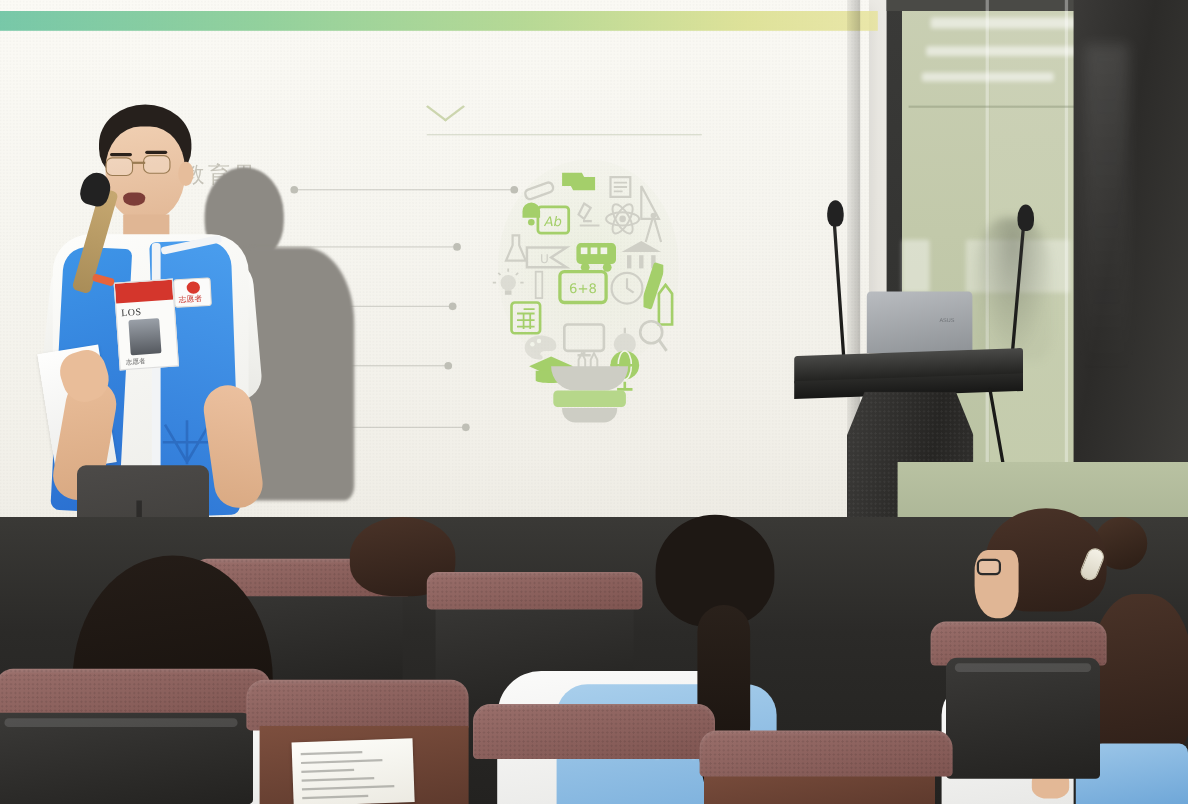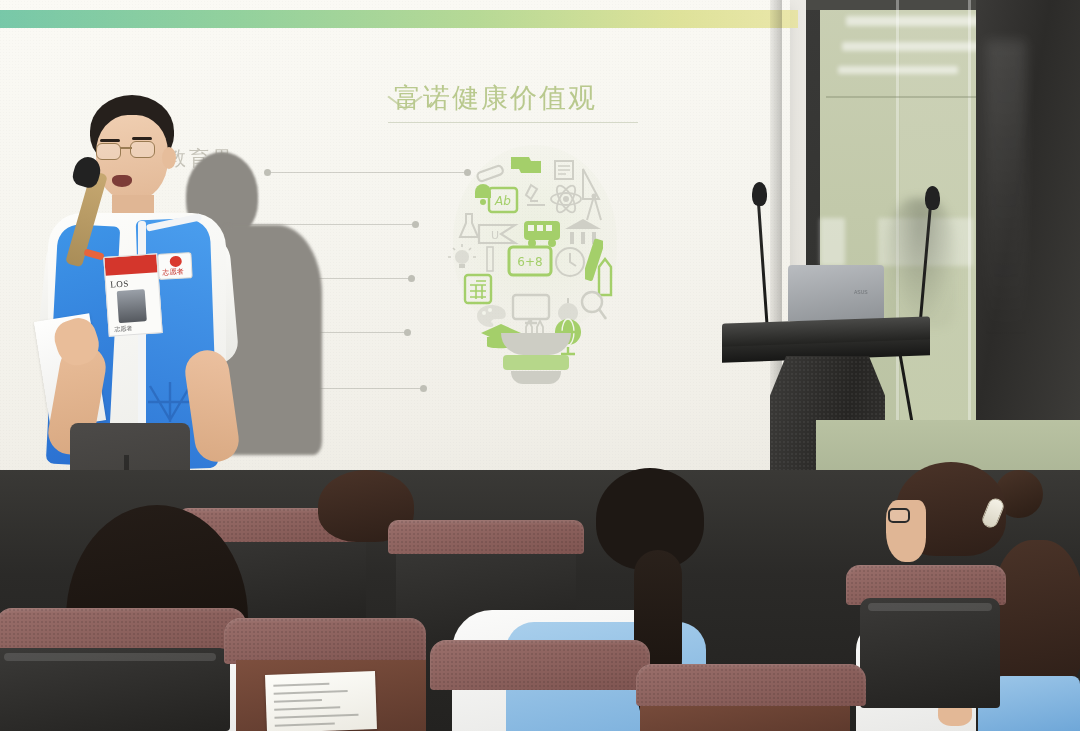--- a/index.html
+++ b/index.html
@@ -437,21 +437,20 @@
   <div class="dark-pillar">
     <div class="pillar-sheen" style="left:10px;top:40px;"></div>
   </div>
 
   <div class="screen">
     <div class="screen-noise"></div>
 
     <div class="slide-bar"></div>
 
     <div class="title-arrow"></div>
-    <div class="slide-title">富诺健康价值观</div>
     <div class="title-underline"></div>
 
     <div class="left-label">教育界</div>
 
     <div class="conn" style="left:278px;top:172px;width:200px;"></div>
     <div class="dot" style="left:274px;top:169px;"></div>
     <div class="dot" style="left:474px;top:169px;"></div>
 
     <div class="conn" style="left:170px;top:224px;width:256px;"></div>
     <div class="dot" style="left:422px;top:221px;"></div>

